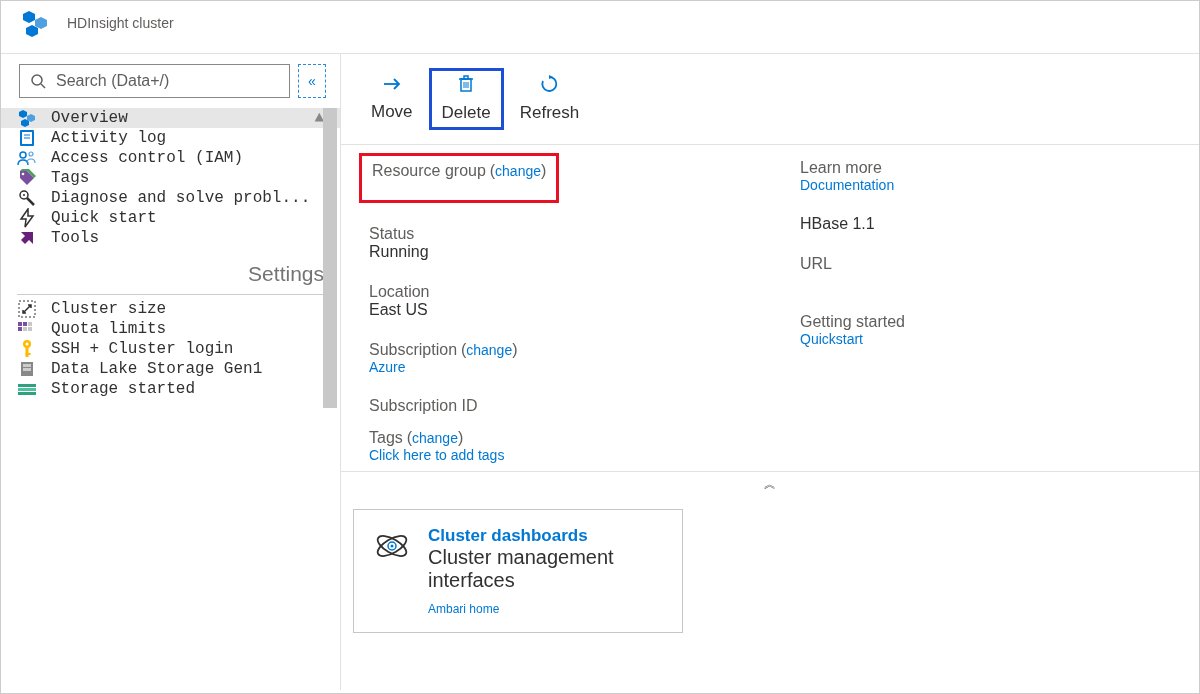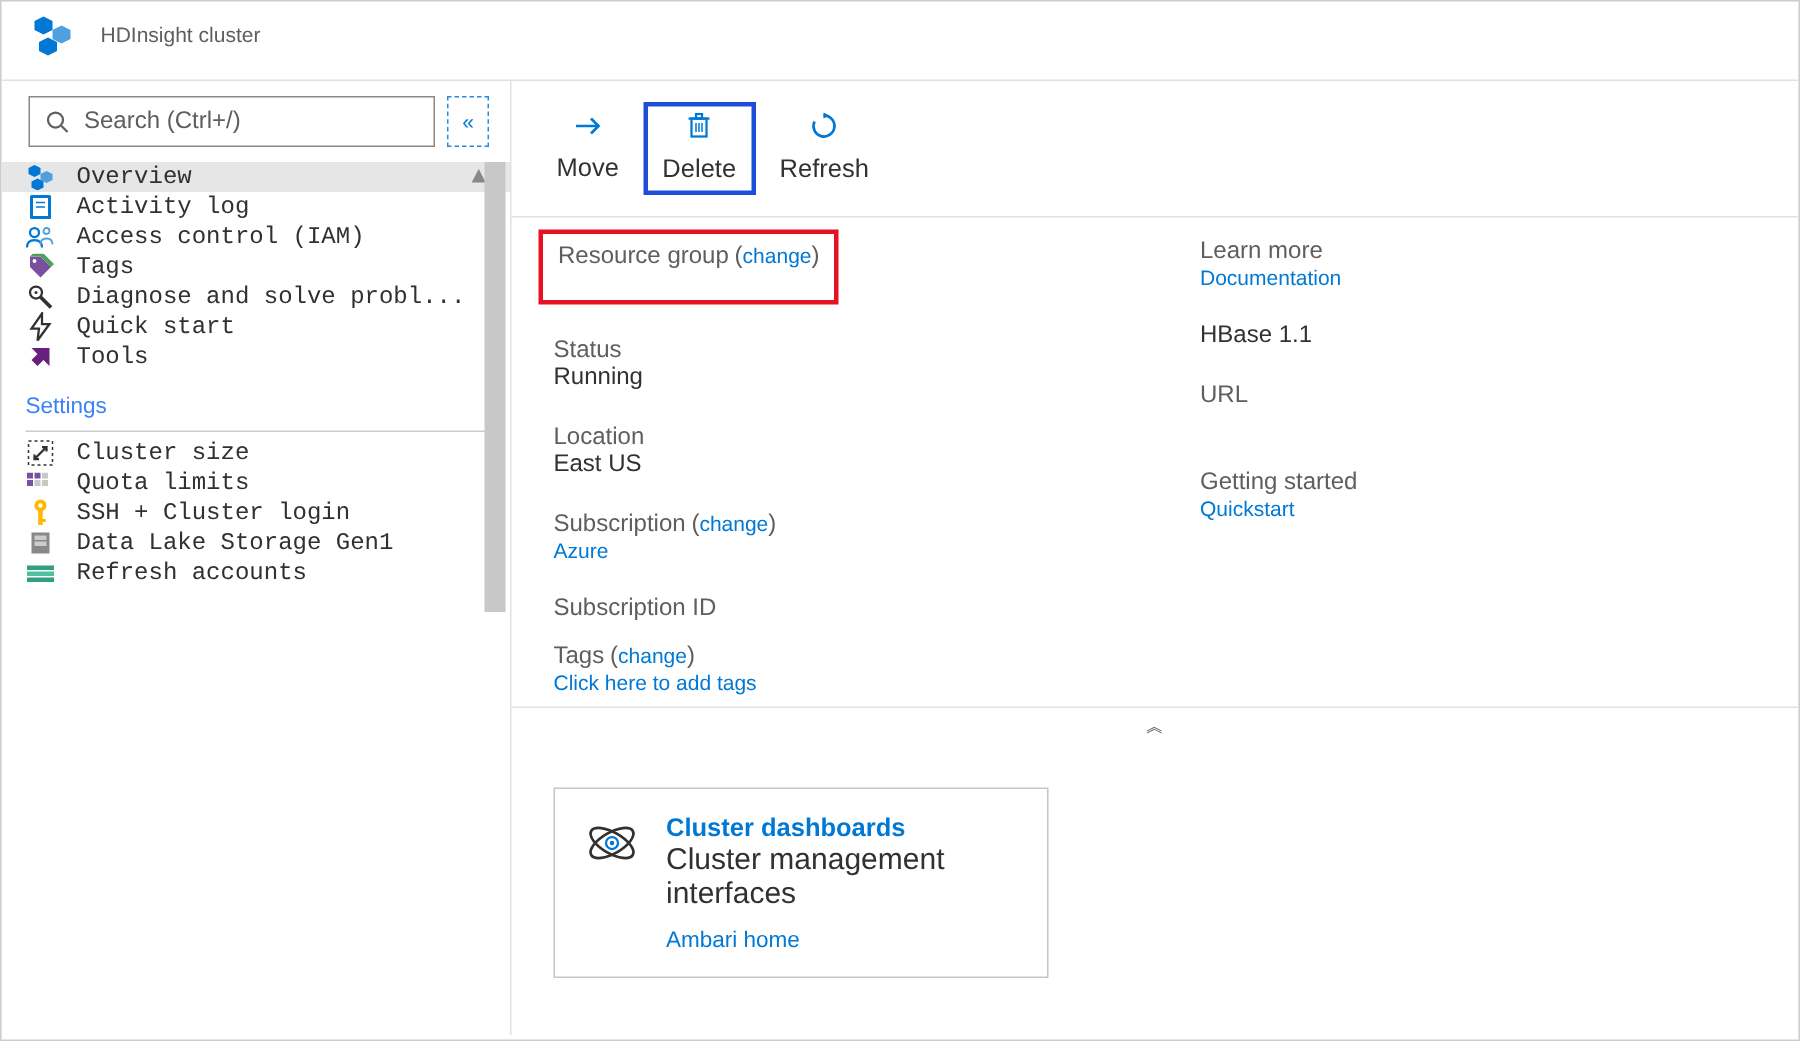--- a/index.html
+++ b/index.html
@@ -14,39 +14,39 @@
 .search-box .sicon { margin-right:10px; display:flex; }
 .search-placeholder { font-size:16px; color:#605e5c; }
 .collapse-btn { width:28px; height:34px; border:1px dashed #2b88d8; display:flex; align-items:center; justify-content:center; color:#0078d4; font-size:14px; }
 .nav { position: relative; flex:1; overflow:hidden; }
 .nav-scrollbar { position:absolute; right:0; top:0; width:20px; height:100%; }
 .nav-scrollbar .thumb { position:absolute; left:3px; top:0; width:14px; height:300px; background:#c8c8c8; }
 .nav-item { display:flex; align-items:center; padding: 0 16px; gap: 14px; font-size:16px; cursor:pointer;font-family:Liberation Mono, monospace; }
 .nav-item.active { background:#e6e6e6; }
 .nav-item .nicon { width:20px; height:20px; display:flex; align-items:center; justify-content:center; }
 .nav-item .expand { margin-left:auto; color:#8a8886; }
-.section-label { padding: 14px 16px 4px; font-size:15px; font-weight:400; color:#3b82f6; }
+.section-label { padding: 14px 16px 4px; font-size:21px; font-weight:400; color:#737373;text-align:right; }
 .section-divider { height:1px; background:#ccc; margin: 4px 16px 4px 16px; }
 .main { flex:1; display:flex; flex-direction:column; position:relative; }
 .toolbar { display:flex; align-items:center; padding: 14px 20px; gap: 6px; border-bottom: 1px solid #e1e1e1; }
 .tbtn { display:flex; align-items:center; gap:10px; padding: 4px 10px; font-size:17px; color:#323130; cursor:pointer;flex-direction:column; }
 .tbtn .ticon { display:flex; color:#0078d4; }
 .highlight-box { border: 3px solid #1d4ed8; }
 .content { padding: 14px 28px; display:flex; gap: 60px; }
 .col { flex:1; display:flex; flex-direction:column; gap: 22px; }
 .field .label { font-size:16px; color:#605e5c; }
 .field .value { font-size:16px; color:#323130; }
 a.link, .link { color:#0078d4; cursor:pointer; }
 .tags-row { padding: 0 28px 8px; }
 .collapse-up { text-align:center; padding: 4px 0; border-top:1px solid #e1e1e1; font-size:12px; color:#605e5c; cursor:pointer; }
-.card { margin: 28px; border:1px solid #c8c6c4; width: 330px; padding: 16px 18px; display:flex; gap:16px; }
+.card { margin: 12px; border:1px solid #c8c6c4; width: 330px; padding: 16px 18px; display:flex; gap:16px; }
 .card .cicon { width:40px; height:40px; }
 .card .ctitle { font-size:17px; font-weight:600; color:#0078d4; }
 .card .csub { font-size:20px; color:#323130; }
-.card .clink { font-size:15px; color:#0078d4; margin-top:10px; display:inline-block; }
+.card .clink { font-size:12px; color:#0078d4; margin-top:10px; display:inline-block; }
 .rg-highlight { border:3px solid #e81123; padding: 6px 10px 20px; margin: -6px -10px 0 -10px; width: fit-content; }
 </style>
 </head>
 <body>
 
 <div class="header">
   <div class="logo">
     <svg width="30" height="30" viewBox="0 0 30 30">
       <polygon points="9,3 15,6 15,12 9,15 3,12 3,6" fill="#0078d4"></polygon>
       <polygon points="21,9 27,12 27,18 21,21 15,18 15,12" fill="#50a0e0"></polygon>
@@ -59,21 +59,21 @@
 <div class="body">
   <div class="sidebar">
     <div class="search-row">
       <div class="search-box">
         <span class="sicon">
           <svg width="16" height="16" viewBox="0 0 16 16">
               <circle cx="7" cy="7" r="5" stroke="#605e5c" stroke-width="1.5" fill="none"></circle>
               <line x1="11" y1="11" x2="15" y2="15" stroke="#605e5c" stroke-width="1.5"></line>
             </svg>
         </span>
-        <span class="search-placeholder">Search (Ctrl+/)</span>
+        <span class="search-placeholder">Search (Data+/)</span>
       </div>
       <div class="collapse-btn">«</div>
     </div>
 
     <div class="nav">
       <div class="nav-scrollbar">
           <div class="thumb"></div>
         </div>
 
       <div class="nav-item active">
@@ -203,21 +203,21 @@
       </div>
 
       <div class="nav-item">
         <span class="nicon">
           <svg width="18" height="14" viewBox="0 0 18 14">
               <rect x="0" y="2" width="18" height="3" fill="#2fa080"></rect>
               <rect x="0" y="6" width="18" height="3" fill="#4fc0a0"></rect>
               <rect x="0" y="10" width="18" height="3" fill="#2fa080"></rect>
             </svg>
         </span>
-        <span>Refresh accounts</span>
+        <span>Storage started</span>
       </div>
     </div>
   </div>
 
   <div class="main">
     <div class="toolbar">
       <div class="tbtn">
         <span class="ticon">
           <svg width="20" height="16" viewBox="0 0 20 16">
               <line x1="2" y1="8" x2="16" y2="8" stroke="#0078d4" stroke-width="1.8"></line>

